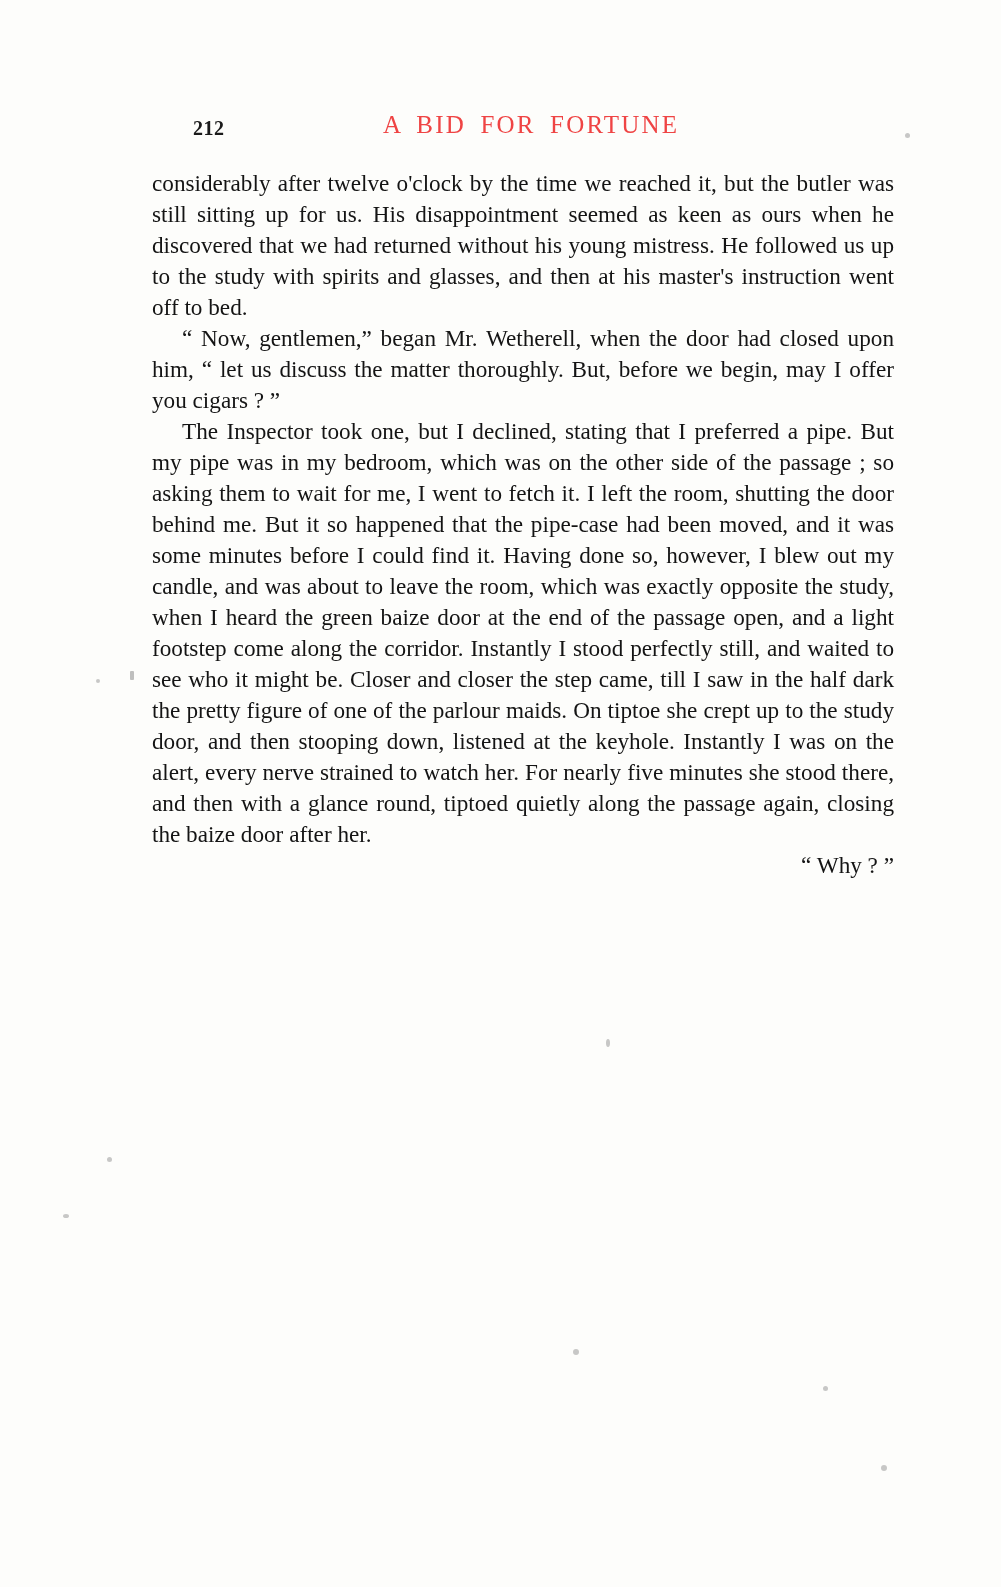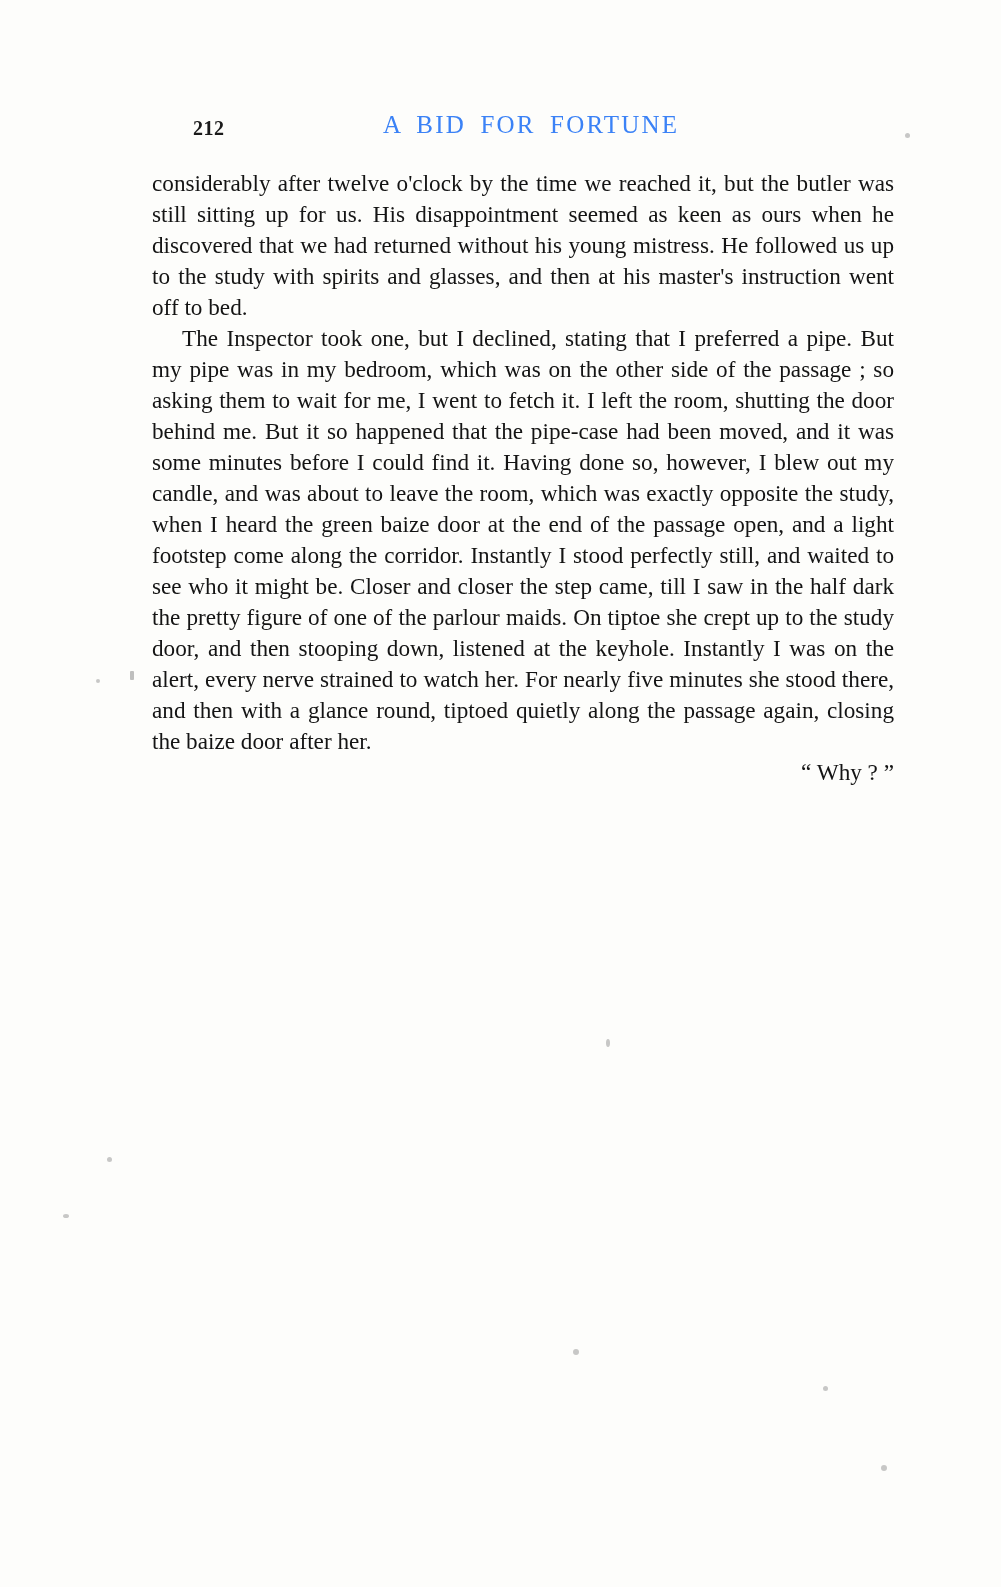--- a/index.html
+++ b/index.html
@@ -41,21 +41,21 @@
     color: #1a1a1a;
   }
   .running-title {
     position: absolute;
     left: 190px;
     top: 0;
     font-size: 25px;
     letter-spacing: 2.2px;
     word-spacing: 6px;
     font-family: "Liberation Serif", serif;
-    color: #3b82f6;
+    color: #ef4444;
   }
   .textblock {
     position: absolute;
     top: 168px;
     left: 152px;
     width: 742px;
     font-size: 23.2px;
     line-height: 31px;
     text-align: justify;
     text-justify: inter-word;
@@ -89,20 +89,21 @@
 
 <div class="page">
 
   <div class="header">
     <span class="folio">212</span>
     <span class="running-title">A BID FOR FORTUNE</span>
   </div>
 
   <div class="textblock">
     <p>considerably after twelve o'clock by the time we reached it, but the butler was still sitting up for us.  His disappointment seemed as keen as ours when he discovered that we had returned without his young mistress.  He followed us up to the study with spirits and glasses, and then at his master's instruction went off to bed.</p>
+    <p class="indent">“ Now, gentlemen,” began Mr. Wetherell, when the door had closed upon him, “ let us discuss the matter thoroughly.  But, before we begin, may I offer you cigars ? ”</p>
     <p class="indent">The Inspector took one, but I declined, stating that I preferred a pipe.  But my pipe was in my bedroom, which was on the other side of the passage ; so asking them to wait for me, I went to fetch it.  I left the room, shutting the door behind me.  But it so happened that the pipe-case had been moved, and it was some minutes before I could find it.  Having done so, however, I blew out my candle, and was about to leave the room, which was exactly opposite the study, when I heard the green baize door at the end of the passage open, and a light footstep come along the corridor.  Instantly I stood perfectly still, and waited to see who it might be.  Closer and closer the step came, till I saw in the half dark the pretty figure of one of the parlour maids.  On tiptoe she crept up to the study door, and then stooping down, listened at the keyhole.  Instantly I was on the alert, every nerve strained to watch her.  For nearly five minutes she stood there, and then with a glance round, tiptoed quietly along the passage again, closing the baize door after her.</p>
     <p class="indent last">“ Why ? ”</p>
   </div>
 
   <span class="speck" style="left:905px; top:133px; width:5px; height:5px;"></span>
   <span class="speck sq" style="left:130px; top:671px; width:4px; height:9px;"></span>
   <span class="speck" style="left:96px; top:679px; width:4px; height:4px;"></span>
   <span class="speck" style="left:107px; top:1157px; width:5px; height:5px;"></span>
   <span class="speck" style="left:63px; top:1214px; width:6px; height:4px;"></span>
   <span class="speck" style="left:573px; top:1349px; width:6px; height:6px;"></span>

